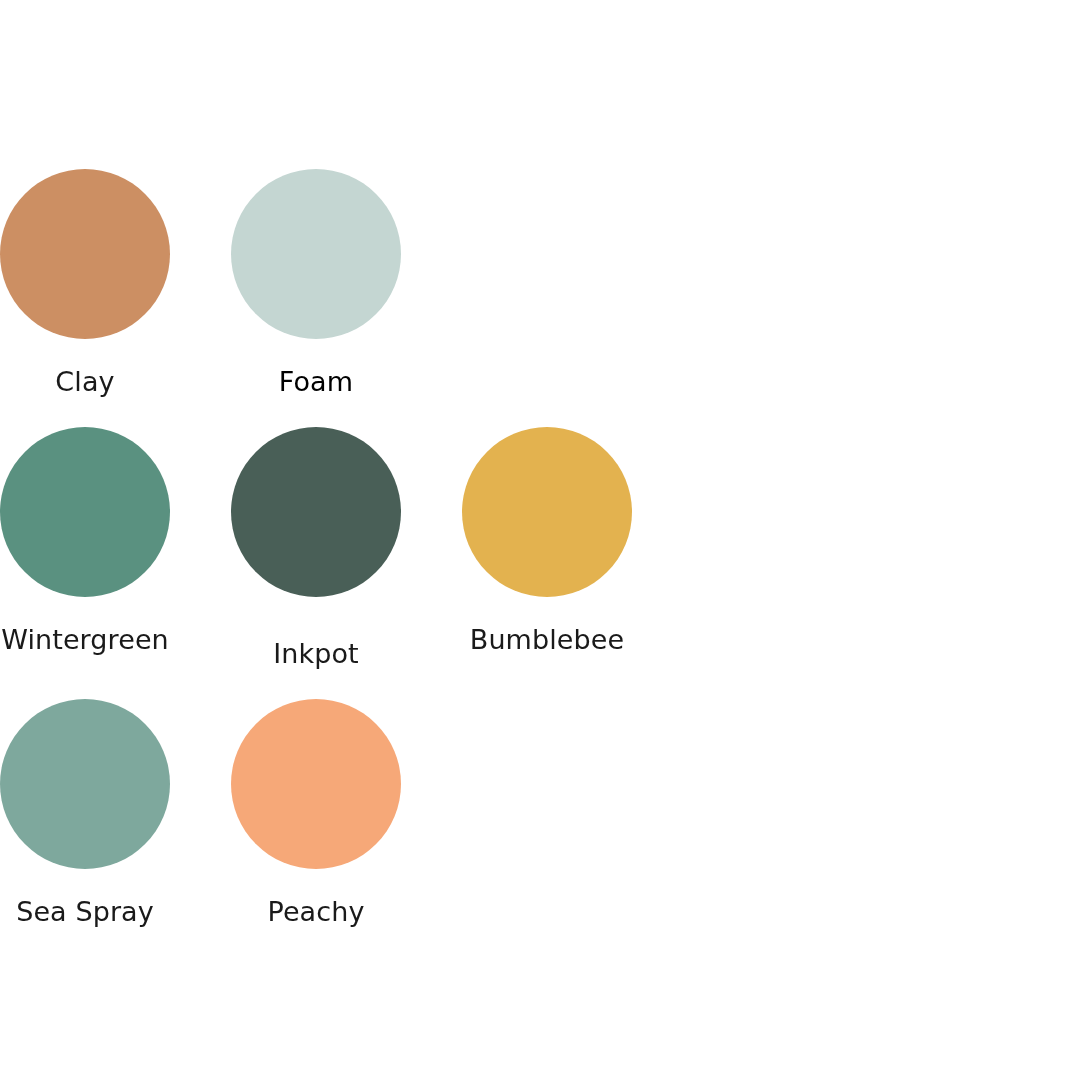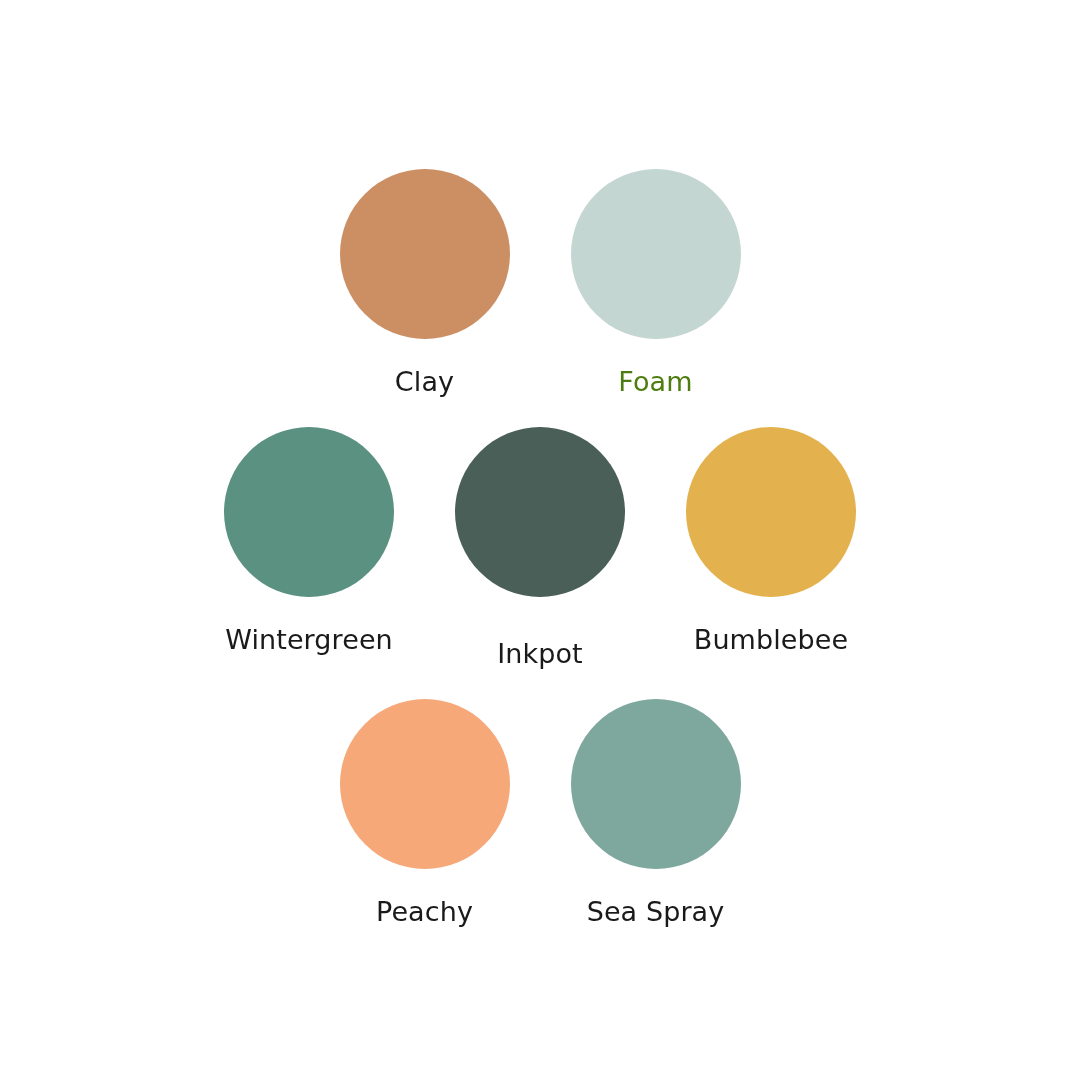--- a/index.html
+++ b/index.html
@@ -16,21 +16,21 @@
 
   .palette-board {
     position: relative;
     width: 1080px;
     height: 1080px;
     background: #ffffff;
     box-sizing: border-box;
     display: flex;
     flex-direction: column;
     justify-content: center;
-    align-items: center;
+    align-items: flex-start;
     padding-top: 18px;
   }
 
   .swatch-row {
     display: flex;
     flex-direction: row;
     justify-content: center;
     align-items: flex-start;
   }
 
@@ -76,43 +76,43 @@
 
 <div class="palette-board">
 
   <div class="swatch-row row-1">
     <div class="swatch">
       <span class="swatch-circle" style="background-color: rgb(204, 143, 99);"></span>
       <span class="swatch-label" style="color: rgb(26, 26, 26);">Clay</span>
     </div>
     <div class="swatch">
       <span class="swatch-circle" style="background-color: rgb(196, 214, 210);"></span>
-      <span class="swatch-label" style="color: #4d7c0f;">Foam</span>
+      <span class="swatch-label" style="color: #000000;">Foam</span>
     </div>
   </div>
 
   <div class="swatch-row row-2">
     <div class="swatch">
       <span class="swatch-circle" style="background-color: rgb(90, 145, 128);"></span>
       <span class="swatch-label" style="color: rgb(26, 26, 26);">Wintergreen</span>
     </div>
     <div class="swatch">
       <span class="swatch-circle" style="background-color: rgb(73, 95, 87);"></span>
       <span class="swatch-label" style="color: rgb(26, 26, 26); margin-top: 40px;">Inkpot</span>
     </div>
     <div class="swatch">
       <span class="swatch-circle" style="background-color: rgb(227, 178, 79);"></span>
       <span class="swatch-label" style="color: rgb(26, 26, 26);">Bumblebee</span>
     </div>
   </div>
 
   <div class="swatch-row row-3">
     <div class="swatch">
+      <span class="swatch-circle" style="background-color: rgb(126, 168, 157);"></span>
+      <span class="swatch-label" style="color: rgb(26, 26, 26);">Sea Spray</span>
+    </div>
+    <div class="swatch">
       <span class="swatch-circle" style="background-color: rgb(246, 168, 120);"></span>
       <span class="swatch-label" style="color: rgb(26, 26, 26);">Peachy</span>
-    </div>
-    <div class="swatch">
-      <span class="swatch-circle" style="background-color: rgb(126, 168, 157);"></span>
-      <span class="swatch-label" style="color: rgb(26, 26, 26);">Sea Spray</span>
     </div>
   </div>
 
 </div>
 
 </body></html>

